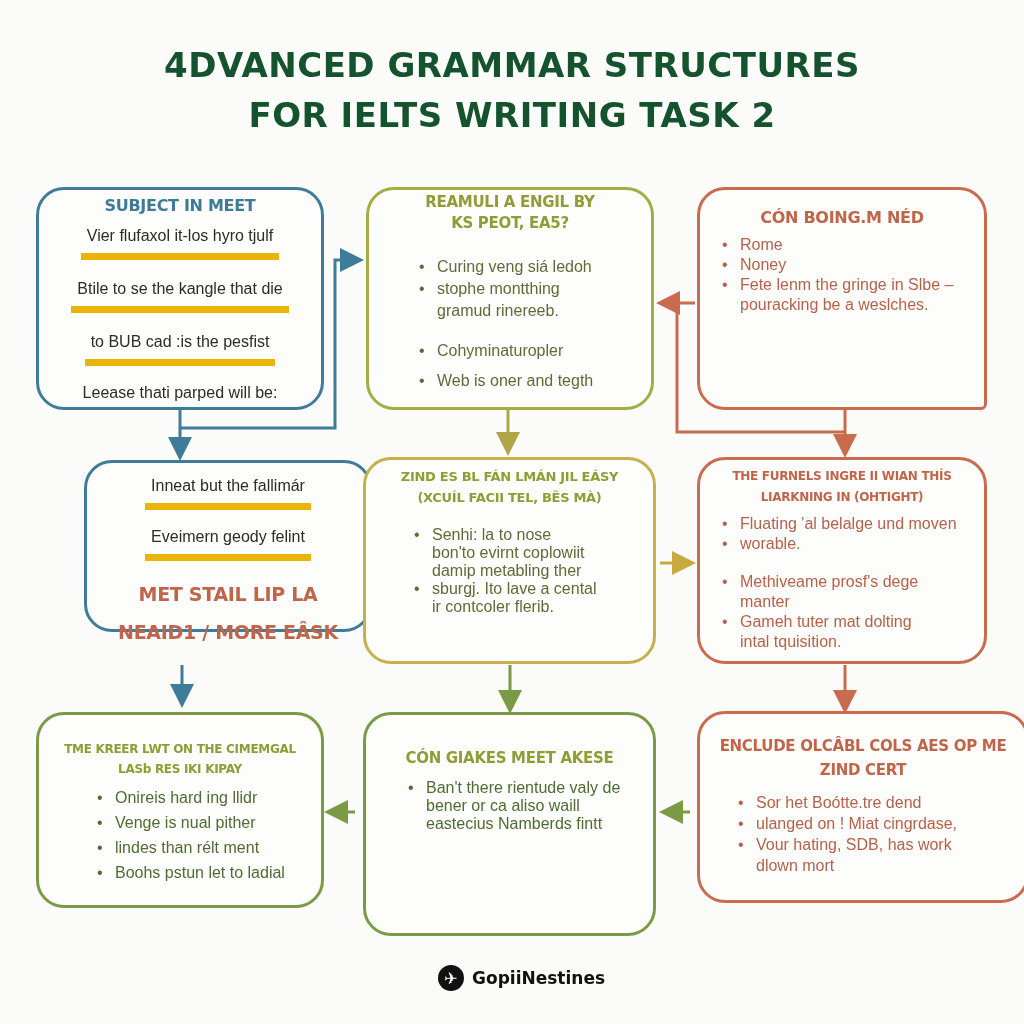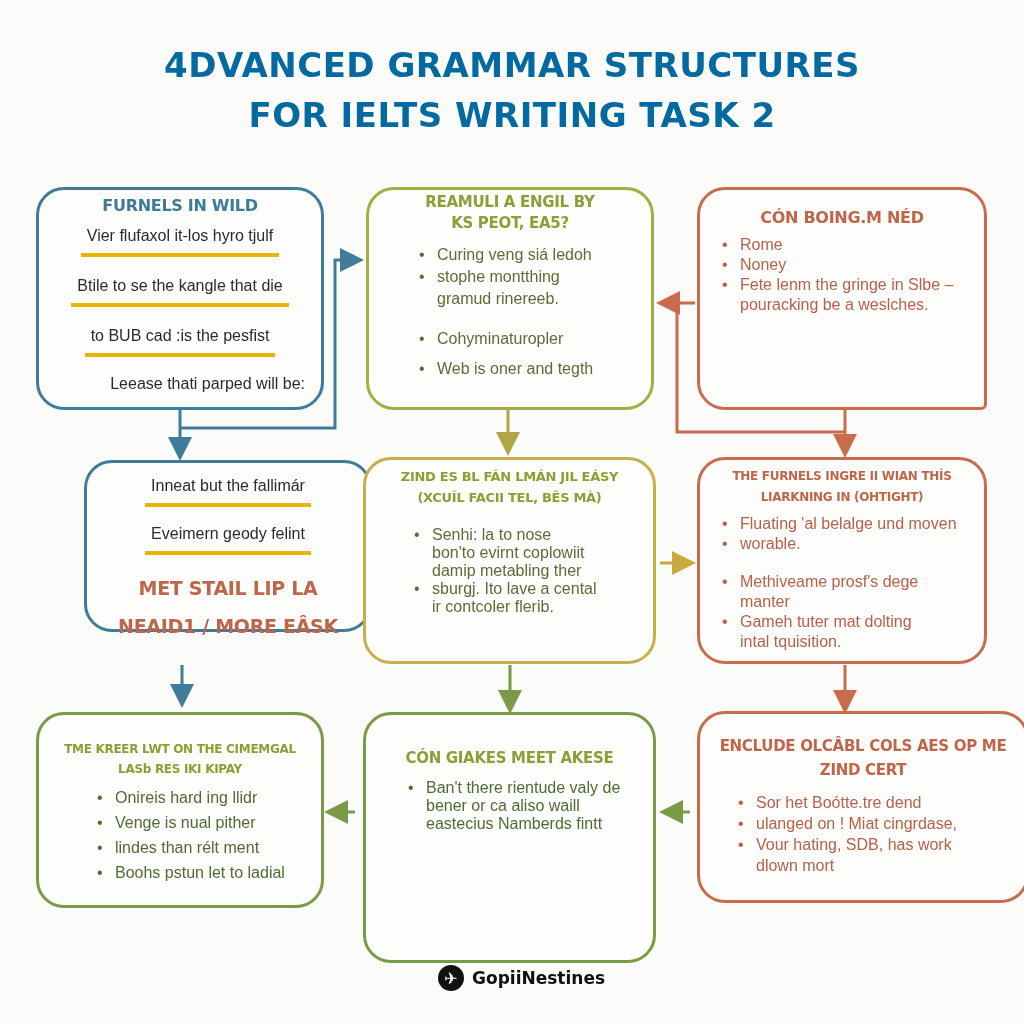--- a/index.html
+++ b/index.html
@@ -1,31 +1,31 @@
 <!DOCTYPE html>
 <html><head>
   <meta charset="utf-8">
   <style>
     * { box-sizing: border-box; margin: 0; padding: 0; }
     html, body { width: 1024px; height: 1024px; background: #fbfbf9; overflow: hidden; }
     body { position: relative; font-family: "Liberation Sans", "DejaVu Sans", sans-serif; color: #2b2b2b; }
 
     .title { position: absolute; left: 0; top: 40px; width: 1024px; text-align: center;
       font-family: "DejaVu Sans", sans-serif; font-weight: bold; font-size: 34px; line-height: 50px;
-      color: #0369a1; letter-spacing: 0.5px; }
+      color: #14532d; letter-spacing: 0.5px; }
     .title .line { display: block; }
 
     .box { position: absolute; border: 3px solid; border-radius: 28px; background: #fdfdfb; padding: 0 16px; }
     .box .head { text-align: center; font-family: "DejaVu Sans", sans-serif; font-weight: bold;
       letter-spacing: -0.3px; }
     .box ul { list-style: none; }
     .box li { position: relative; padding-left: 24px; font-size: 16px; line-height: 22px; }
     .box li::before { content: "•"; position: absolute; left: 6px; top: 0; }
     .box .uline { text-align: center; font-size: 16px; line-height: 22px; }
-    .box .uline span { display: inline-block; padding: 0 6px 6px; border-bottom: 4px solid #eab308; }
+    .box .uline span { display: inline-block; padding: 0 6px 6px; border-bottom: 7px solid #eab308; }
 
     
     .blue { border-color: #3f7c99; }
     .olive { border-color: #a3ad44; }
     .mustard { border-color: #c6b04c; }
     .rust { border-color: #c96c4e; }
     .green { border-color: #7a9a45; }
 
     .c-blue { color: #3d7b98; }
     .c-olive { color: #8e9d35; }
@@ -86,33 +86,33 @@
 
   <path d="M182,665 L182,702" fill="none" stroke="#3f7c99" stroke-width="3" marker-end="url(#ah-blue)"></path>
   <path d="M510,665 L510,708" fill="none" stroke="#7a9a45" stroke-width="3" marker-end="url(#ah-green)"></path>
   <path d="M845,665 L845,708" fill="none" stroke="#c96c4e" stroke-width="3" marker-end="url(#ah-rust)"></path>
 
   <path d="M355,812 L330,812" fill="none" stroke="#7a9a45" stroke-width="3" marker-end="url(#ah-green)"></path>
   <path d="M690,812 L665,812" fill="none" stroke="#7a9a45" stroke-width="3" marker-end="url(#ah-green)"></path>
 </svg>
 
 <div class="box blue" style="left:36px; top:187px; width:288px; height:223px;">
-  <div class="head c-blue" style="font-size:16px; margin-top:6px;">FURNELS IN WILD</div>
+  <div class="head c-blue" style="font-size:16px; margin-top:6px;">SUBJECT IN MEET</div>
   <div class="uline" style="margin-top:10px;"><span>Vier flufaxol it-los hyro tjulf</span></div>
   <div class="uline" style="margin-top:18px;"><span>Btile to se the kangle that die</span></div>
   <div class="uline" style="margin-top:18px;"><span>to BUB cad :is the pesfist</span></div>
-  <div class="uline" style="margin-top:16px;text-align:right;">Leease thati parped will be:</div>
+  <div class="uline" style="margin-top:16px;">Leease thati parped will be:</div>
 </div>
 
 <div class="box olive" style="left:366px; top:187px; width:288px; height:223px;">
   <div class="head c-olive" style="font-size:15px; line-height:21px; margin-top:2px;">
     <div>REAMULI A ENGIL BY</div>
     <div>KS PEOT, EA5?</div>
   </div>
-  <ul class="c-olivetext" style="margin-top:10px; padding-left:28px;">
+  <ul class="c-olivetext" style="margin-top:22px; padding-left:28px;">
     <li>Curing veng siá ledoh</li>
     <li style="padding-right:50px;">stophe montthing gramud rinereeb.</li>
     <li style="margin-top:18px;">Cohyminaturopler</li>
     <li style="margin-top:8px;">Web is oner and tegth</li>
   </ul>
 </div>
 
 <div class="box rust" style="left:697px; top:187px; width:290px; height:223px; border-bottom-right-radius:6px;">
   <div class="head c-rust" style="font-size:16px; margin-top:18px;">CÓN BOING.M NÉD</div>
   <ul style="margin-top:8px; padding-left:0;">
@@ -159,21 +159,21 @@
     <div>LASb RES IKI KIPAY</div>
   </div>
   <ul class="c-greentext" style="margin-top:6px; padding-left:36px;">
     <li style="line-height:25px;">Onireis hard ing llidr</li>
     <li style="line-height:25px;">Venge is nual pither</li>
     <li style="line-height:25px;">lindes than rélt ment</li>
     <li style="line-height:25px;">Boohs pstun let to ladial</li>
   </ul>
 </div>
 
-<div class="box green" style="left:363px; top:712px; width:293px; height:251px;">
+<div class="box green" style="left:363px; top:712px; width:293px; height:224px;">
   <div class="head c-olive" style="font-size:15px; margin-top:34px;">CÓN GIAKES MEET AKESE</div>
   <ul class="c-greentext" style="margin-top:12px; padding-left:20px;">
     <li style="line-height:18px; padding-right:14px;">Ban't there rientude valy de bener or ca aliso waill eastecius Namberds fintt</li>
   </ul>
 </div>
 
 <div class="box rust" style="left:697px; top:711px; width:332px; height:192px;">
   <div class="head c-rust" style="font-size:15px; line-height:24px; margin-top:20px;">
     <div>ENCLUDE OLCÂBL COLS AES OP ME</div>
     <div>ZIND CERT</div>

